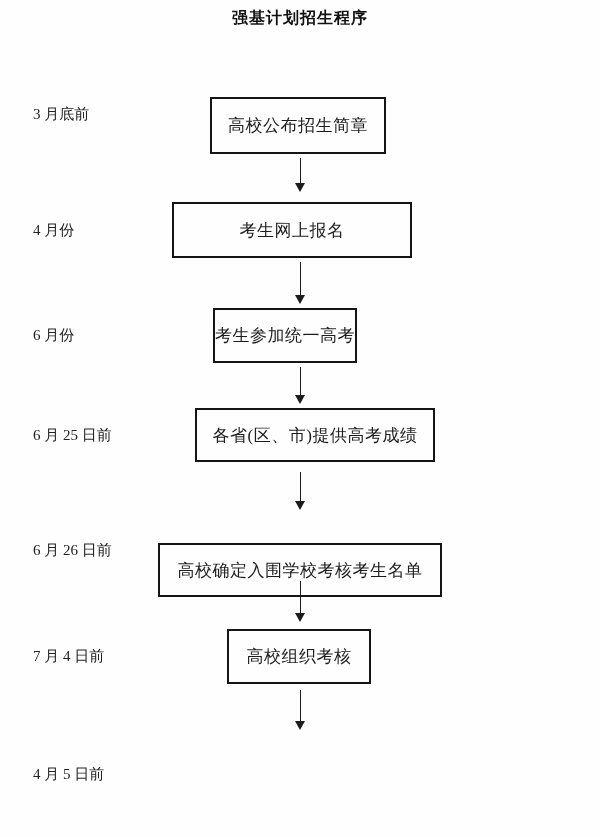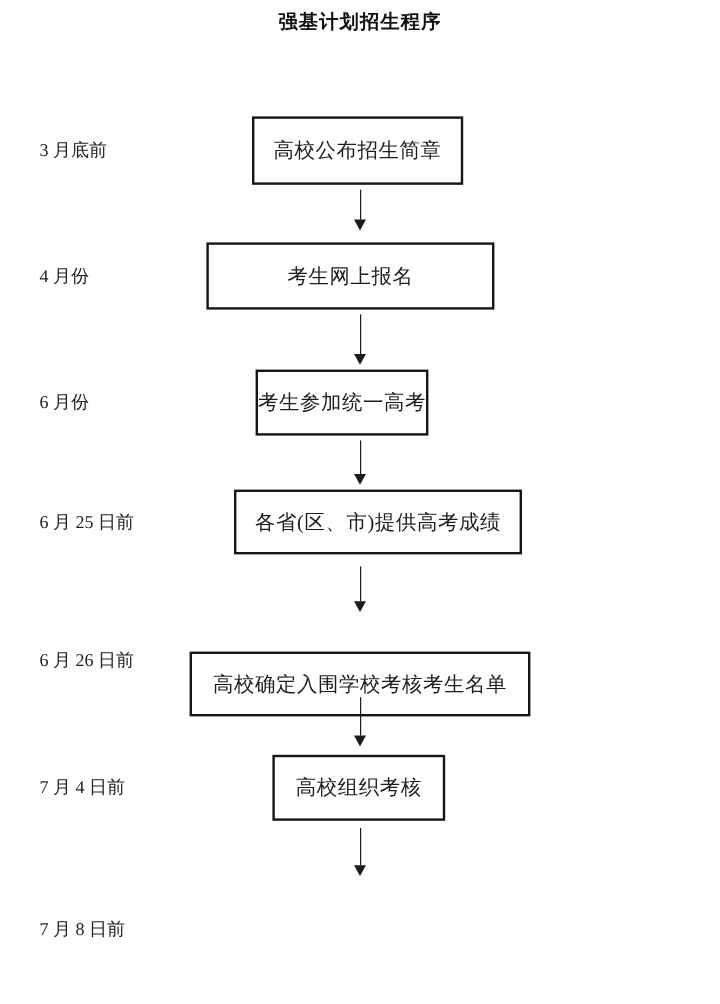--- a/index.html
+++ b/index.html
@@ -62,21 +62,21 @@
     align-items: center;
   }
   .arrow .shaft { width: 1px; flex: 1 1 auto; background: #1c1c1c; }
   .arrow .head {
     width: 0; height: 0;
     border-left: 5px solid transparent;
     border-right: 5px solid transparent;
     border-top: 9px solid #1c1c1c;
   }
   
-  .d1 { top: 97px;  height: 57px; }  .b1 { left: 210px; top: 97px;  width: 176px; height: 57px; }
+  .d1 { top: 86px;  height: 57px; }  .b1 { left: 210px; top: 97px;  width: 176px; height: 57px; }
   .d2 { top: 202px; height: 56px; }  .b2 { left: 172px; top: 202px; width: 240px; height: 56px; }
   .d3 { top: 308px; height: 55px; }  .b3 { left: 213px; top: 308px; width: 144px; height: 55px; }
   .d4 { top: 408px; height: 54px; }  .b4 { left: 195px; top: 408px; width: 240px; height: 54px; }
   .d5 { top: 523px; height: 54px; }  .b5 { left: 158px; top: 523px; width: 284px; height: 54px; margin-top: 20px; }
   .d6 { top: 629px; height: 55px; }  .b6 { left: 227px; top: 629px; width: 144px; height: 55px; }
   .d7 { top: 738px; height: 72px; }  .b7 { left: 134px; top: 738px; width: 374px; height: 72px; font-size: 16px; }
   .a1 { top: 158px; height: 34px; }
   .a2 { top: 262px; height: 42px; }
   .a3 { top: 367px; height: 37px; }
   .a4 { top: 472px; height: 38px; }
@@ -143,15 +143,15 @@
   <div class="date d6">7 月 4 日前</div>
   <div class="box b6">
     <span class="line">高校组织考核</span>
 
   </div>
   <div class="arrow a6">
     <div class="shaft"></div>
     <div class="head"></div>
   </div>
 
-  <div class="date d7">7 月 8 日前</div>
+  <div class="date d7">4 月 5 日前</div>
 
 </div>
 
 </body></html>

